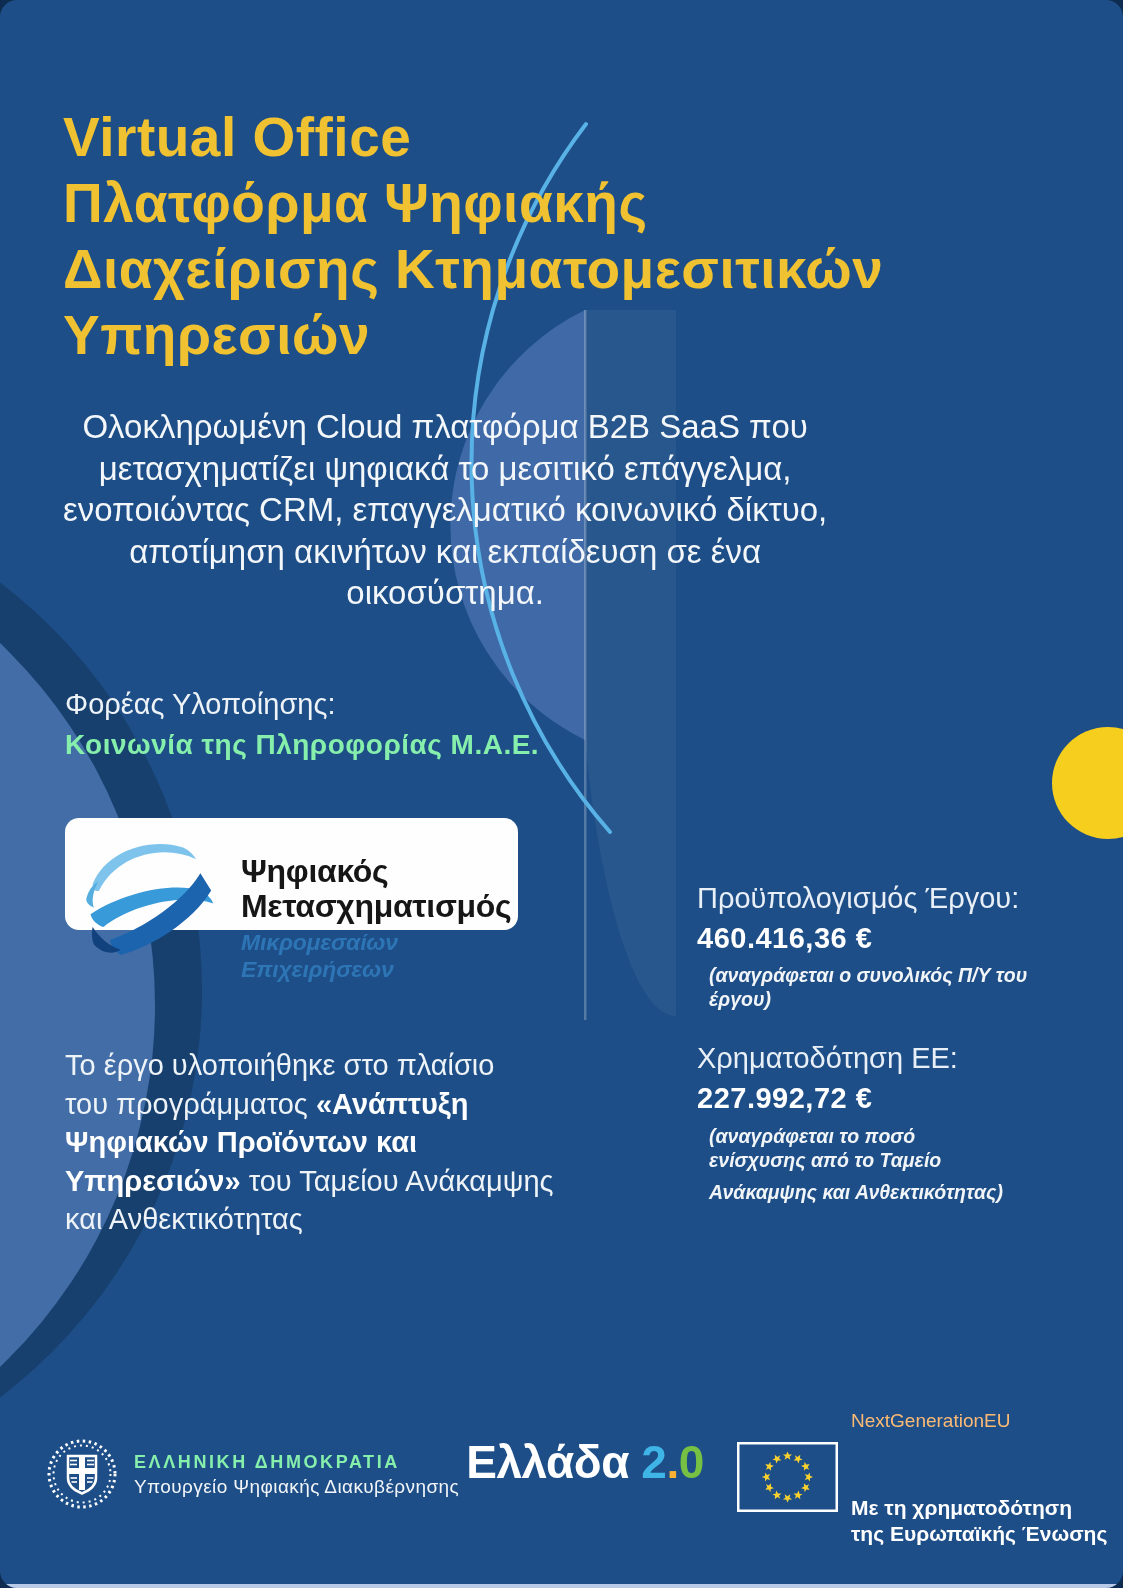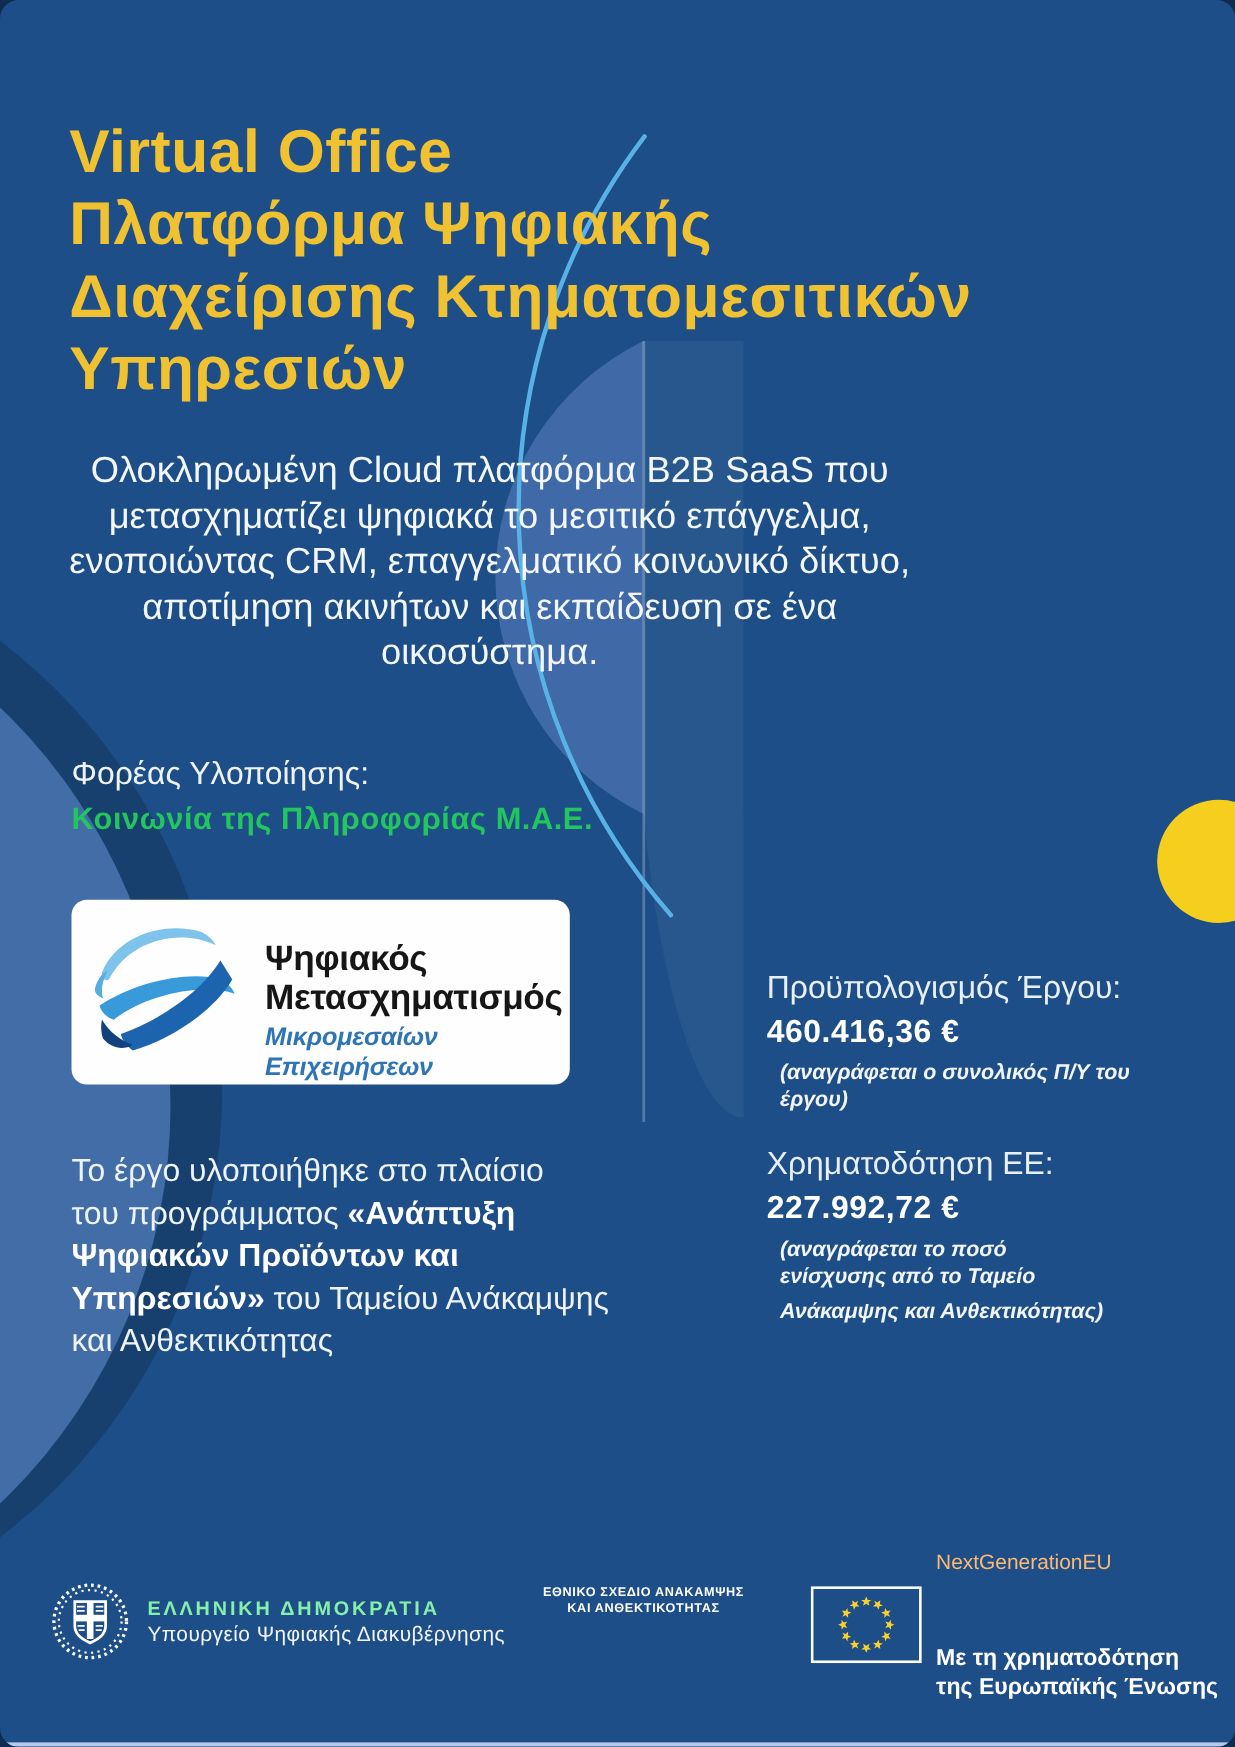--- a/index.html
+++ b/index.html
@@ -14,23 +14,23 @@
   .circle{border-radius:50%;}
   .dark-circle{left:-822px; top:478px; width:1024px; height:1024px; background:#17406f;}
   .light-circle{left:-845px; top:505px; width:1000px; height:1000px; background:#426da6;}
   .deco-svg{left:0; top:0; width:1123px; height:1588px; pointer-events:none;}
   .yellow-circle{left:1052px; top:727px; width:112px; height:112px; background:#f5ce1e;}
   .bottom-strip{left:0; bottom:0; width:1123px; height:4px; background:#b9cae8;}
   
   .title{left:63px; top:104px; color:#f0c231; font-size:55px; font-weight:bold; line-height:66px; letter-spacing:.5px;}
   .desc{left:63px; top:406px; color:#f4f7fa; font-size:33px; font-weight:400; line-height:41.5px;text-align:center;}
   .impl-label{left:65px; top:688px; color:#eef3f8; font-size:29px;}
-  .impl-name{left:65px; top:729px; color:#22c55e; font-size:28px; font-weight:bold; letter-spacing:.5px;}
+  .impl-name{left:65px; top:729px; color:#86efac; font-size:28px; font-weight:bold; letter-spacing:.5px;}
   
-  .card{left:65px; top:818px; width:453px; height:168px; background:#fefefe; border-radius:14px;}
+  .card{left:65px; top:818px; width:453px; height:112px; background:#fefefe; border-radius:14px;}
   .card-text{position:absolute; left:176px; top:36px; color:#161616;}
   .card-l1,.card-l2{font-size:32px; font-weight:bold; line-height:35px; letter-spacing:-0.3px; color:#161616;}
   .card-l3{font-size:23px; font-weight:bold; color:#2e75b6; margin-top:5px; letter-spacing:-0.2px;font-style:italic;}
   
   .rc-label{color:#e9eff6; font-size:29px;}
   .rc-amount{color:#ffffff; font-size:29px; font-weight:bold; letter-spacing:.5px;}
   .rc-note{color:#f2f5f8; font-size:19.5px; font-weight:bold; font-style:italic; line-height:24px;margin-left:12px;}
   .budget-label{left:697px; top:882px;}
   .budget-amount{left:697px; top:922px;}
   .budget-note{left:697px; top:963px; width:330px;}
@@ -137,24 +137,21 @@
       <line x1="25.5" y1="41" x2="32" y2="41"></line>
         <line x1="26.5" y1="45" x2="32" y2="45"></line>
       <line x1="42" y1="41" x2="48.5" y2="41"></line>
         <line x1="42" y1="45" x2="47.5" y2="45"></line>
     </g>
   </svg>
   <div class="abs gr-l1">ΕΛΛΗΝΙΚΗ ΔΗΜΟΚΡΑΤΙΑ</div>
   <div class="abs gr-l2">Υπουργείο Ψηφιακής Διακυβέρνησης</div>
 
   <div class="abs g20">
-    <div class="g20-sub">
-      <div>ΕΘΝΙΚΟ ΣΧΕΔΙΟ ΑΝΑΚΑΜΨΗΣ</div>
-      <div>ΚΑΙ ΑΝΘΕΚΤΙΚΟΤΗΤΑΣ</div>
-    </div>
+    <div class="g20-main"><span>Ελλάδα </span><span class="g20-two">2</span><span class="g20-dot">.</span><span class="g20-zero">0</span></div>
   </div>
 
   <svg class="abs eu-flag" width="101" height="70" viewBox="0 0 101 70">
     <defs>
       <path id="star" d="M0,-4.6 L1.35,-1.45 4.6,-1.45 2.0,0.55 2.9,3.7 0,1.85 -2.9,3.7 -2.0,0.55 -4.6,-1.45 -1.35,-1.45 Z" fill="#f8d12e"></path>
     </defs>
     <rect x="1.25" y="1.25" width="98.5" height="67.5" fill="#1d4e87" stroke="#ffffff" stroke-width="2.5"></rect>
     <g transform="translate(50.5,35)">
       <use href="#star" transform="rotate(0) translate(0,-21)"></use>
       <use href="#star" transform="rotate(30) translate(0,-21)"></use>

